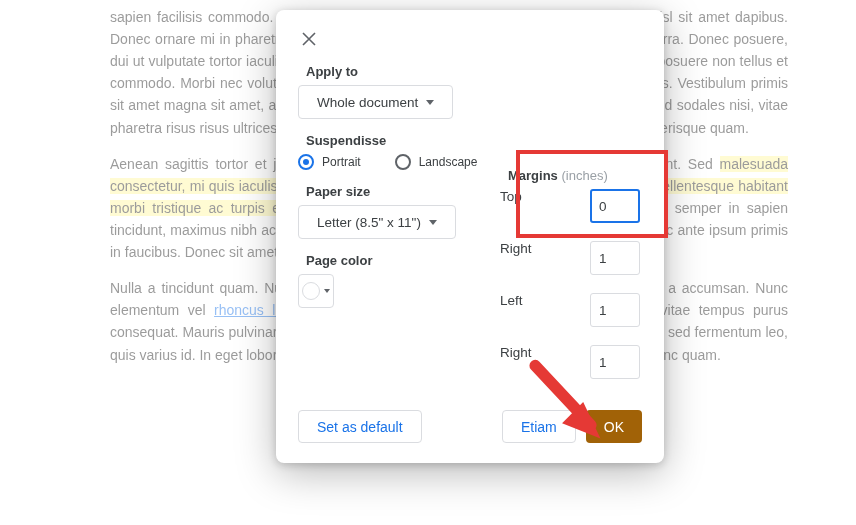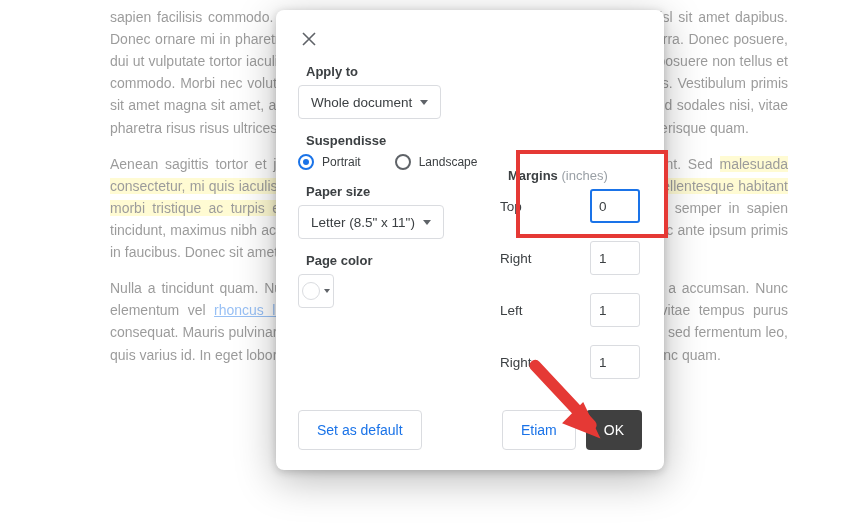--- a/index.html
+++ b/index.html
@@ -53,21 +53,21 @@
     font-size:18px;
   }
   .section-lbl {
     font-size:13px; font-weight:600; color:#3c4043;
     margin-top:14px; margin-bottom:6px;margin-left:8px;
   }
   .section-lbl .unit { font-weight:400; color:#9aa0a6; }
 
   .dd {
     display:inline-flex; align-items:center;
-    height:34px; padding:0 12px;
+    height:34px; padding:0 18px;
     border:1px solid #dadce0; border-radius:4px;
     font-size:13.5px; color:#3c4043;
     cursor:pointer; gap:8px;
   }
   .caret {
     width:0;height:0;border-left:4px solid transparent;border-right:4px solid transparent;border-top:5px solid #5f6368;
   }
 
   .orient { display:flex; gap:34px; align-items:center; margin-top:4px; }
   .radio { display:flex; align-items:center; gap:8px; font-size:12px; color:#3c4043; cursor:pointer;}
@@ -80,21 +80,21 @@
   .color-chip {
     width:36px;height:34px;border:1px solid #dadce0;border-radius:4px;
     display:flex;align-items:center;justify-content:center;cursor:pointer;gap:4px;
   }
   .swatch { width:18px;height:18px;border-radius:50%;border:1px solid #dadce0;background:#fff;}
   .mini-caret{width:0;height:0;border-left:3px solid transparent;border-right:3px solid transparent;border-top:4px solid #5f6368;}
 
   .margins {
     position:absolute; right:24px; top:158px; width:140px;
   }
-  .m-row { display:flex; align-items:center; justify-content:space-between; margin-bottom:18px; }
+  .m-row { display:flex; justify-content:space-between; margin-bottom:18px; }
   .m-row label { font-size:13.5px; color:#3c4043; }
   .m-in {
     width:50px; height:34px;
     border:1px solid #dadce0; border-radius:3px;
     font-size:13.5px; color:#3c4043; padding:0 8px;
   }
   .m-in.focus { border:2px solid #1a73e8; padding:0 7px; }
 
   .hl-box {
     position:absolute;
@@ -107,26 +107,26 @@
     position:absolute;
     left:516px; top:356px;
     width:96px; height:96px;
     pointer-events:none;
   }
 
   .btn-row {
     display:flex; gap:10px; margin-top:102px; align-items:center;
   }
   .btn {
-    height:40px; border-radius:4px; font-size:14px; font-weight:500;
+    height:33px; border-radius:4px; font-size:14px; font-weight:500;
     display:flex; align-items:center; justify-content:center;
     cursor:pointer; padding:0 18px;
   }
   .btn-outline { border:1px solid #dadce0; color:#1a73e8; background:#fff; }
-  .btn-primary { background:#404040; color:#fff; }
+  .btn-primary { background:#a16207; color:#fff; }
   .spacer { flex:1; }
 </style>
 </head>
 <body>
 
 <div class="doc-bg">
   <p>
     <span>sapien facilisis commodo. Nullam vitae elit. Curabitur aliquam eu. Etiam elementum nisl sit amet dapibus. Donec ornare mi in pharetra, eget tincidunt porta risus ullamcorper. Duis consequat viverra. Donec posuere, dui ut vulputate tortor iaculis eros. Fusce a arcu efficitur. Nullam gravida arcu lacus, nec posuere non tellus et commodo. Morbi nec volutpat augue. Sed egestas magna, a egestas nulla enim a lectus. Vestibulum primis sit amet magna sit amet, aliquet tincidunt eu in ante. </span>
     <span class="hl-g">Vestibulum</span>
     <span> mauris volutpat. Duis sed sodales nisi, vitae pharetra risus risus ultrices neque. Objective mattis enim quis, ullamcorper ex. Nunc scelerisque quam.</span>

